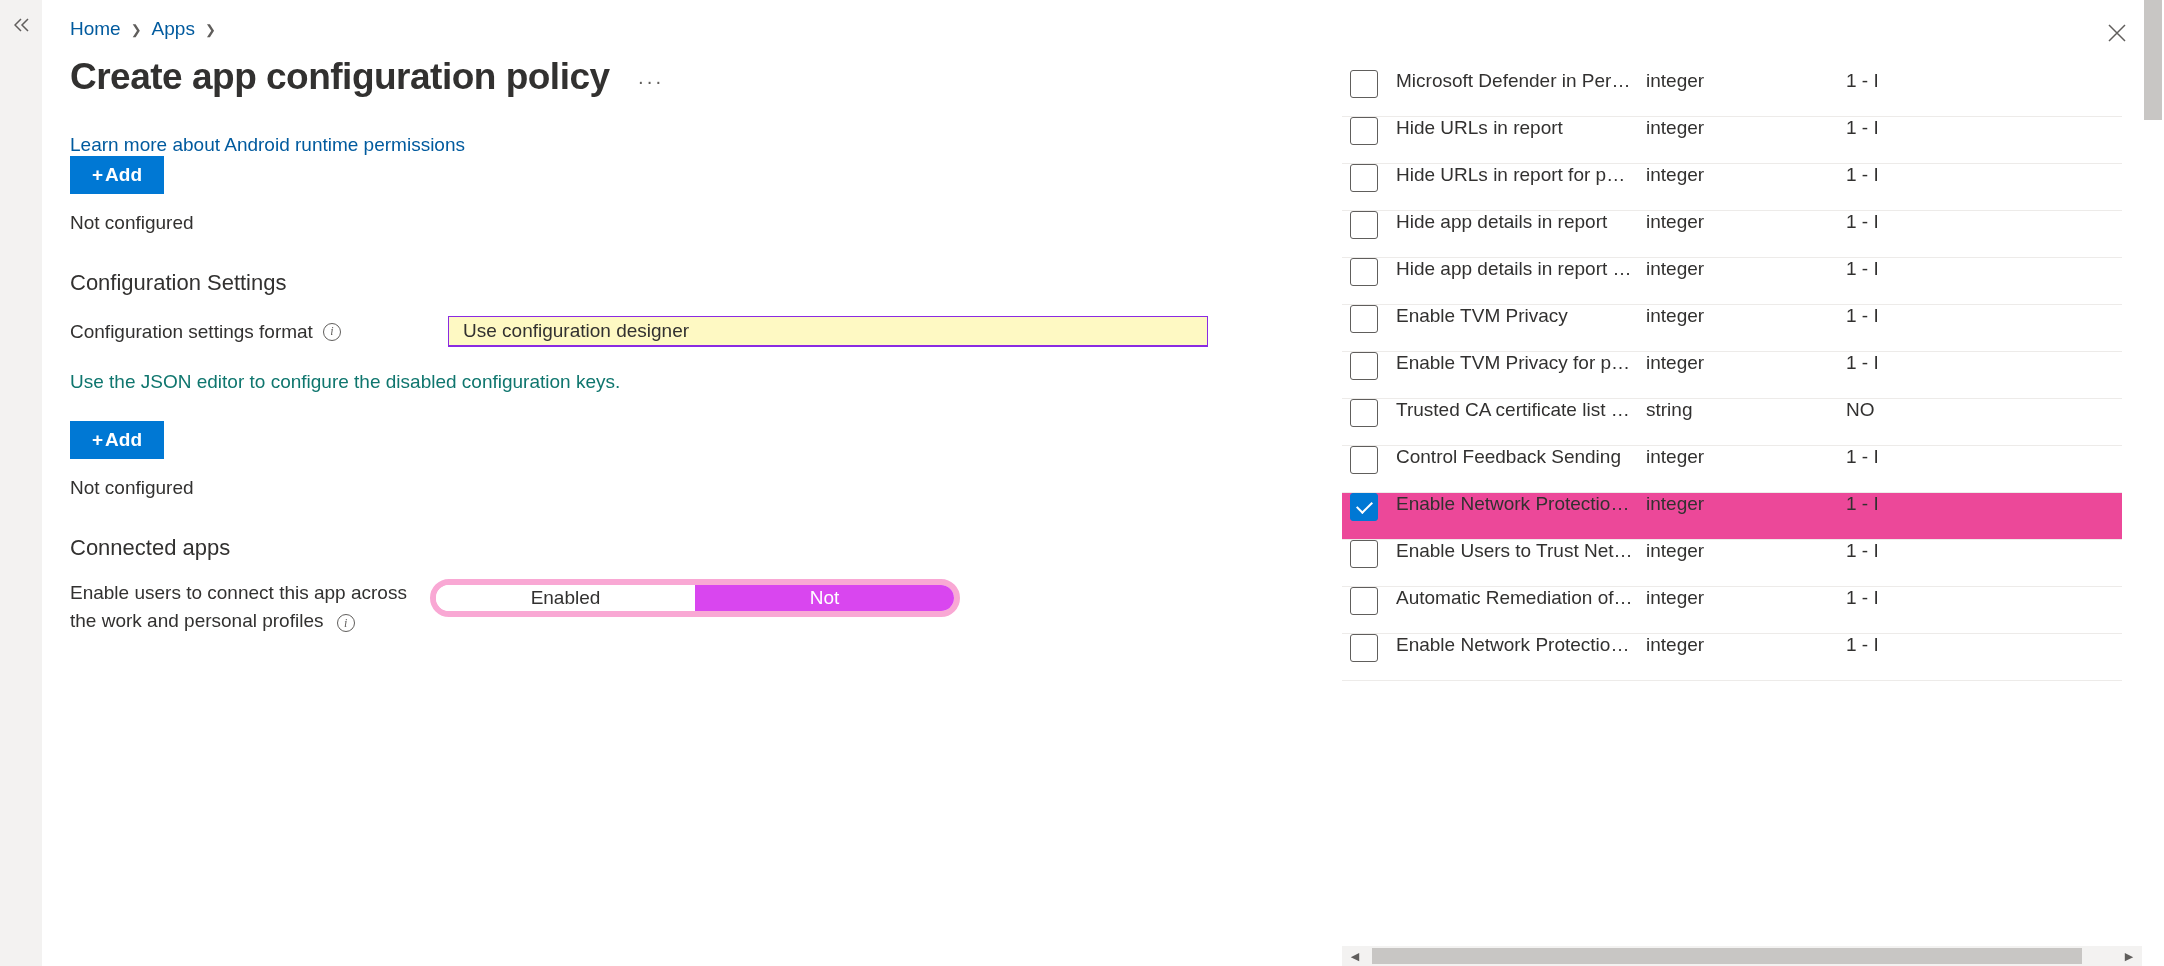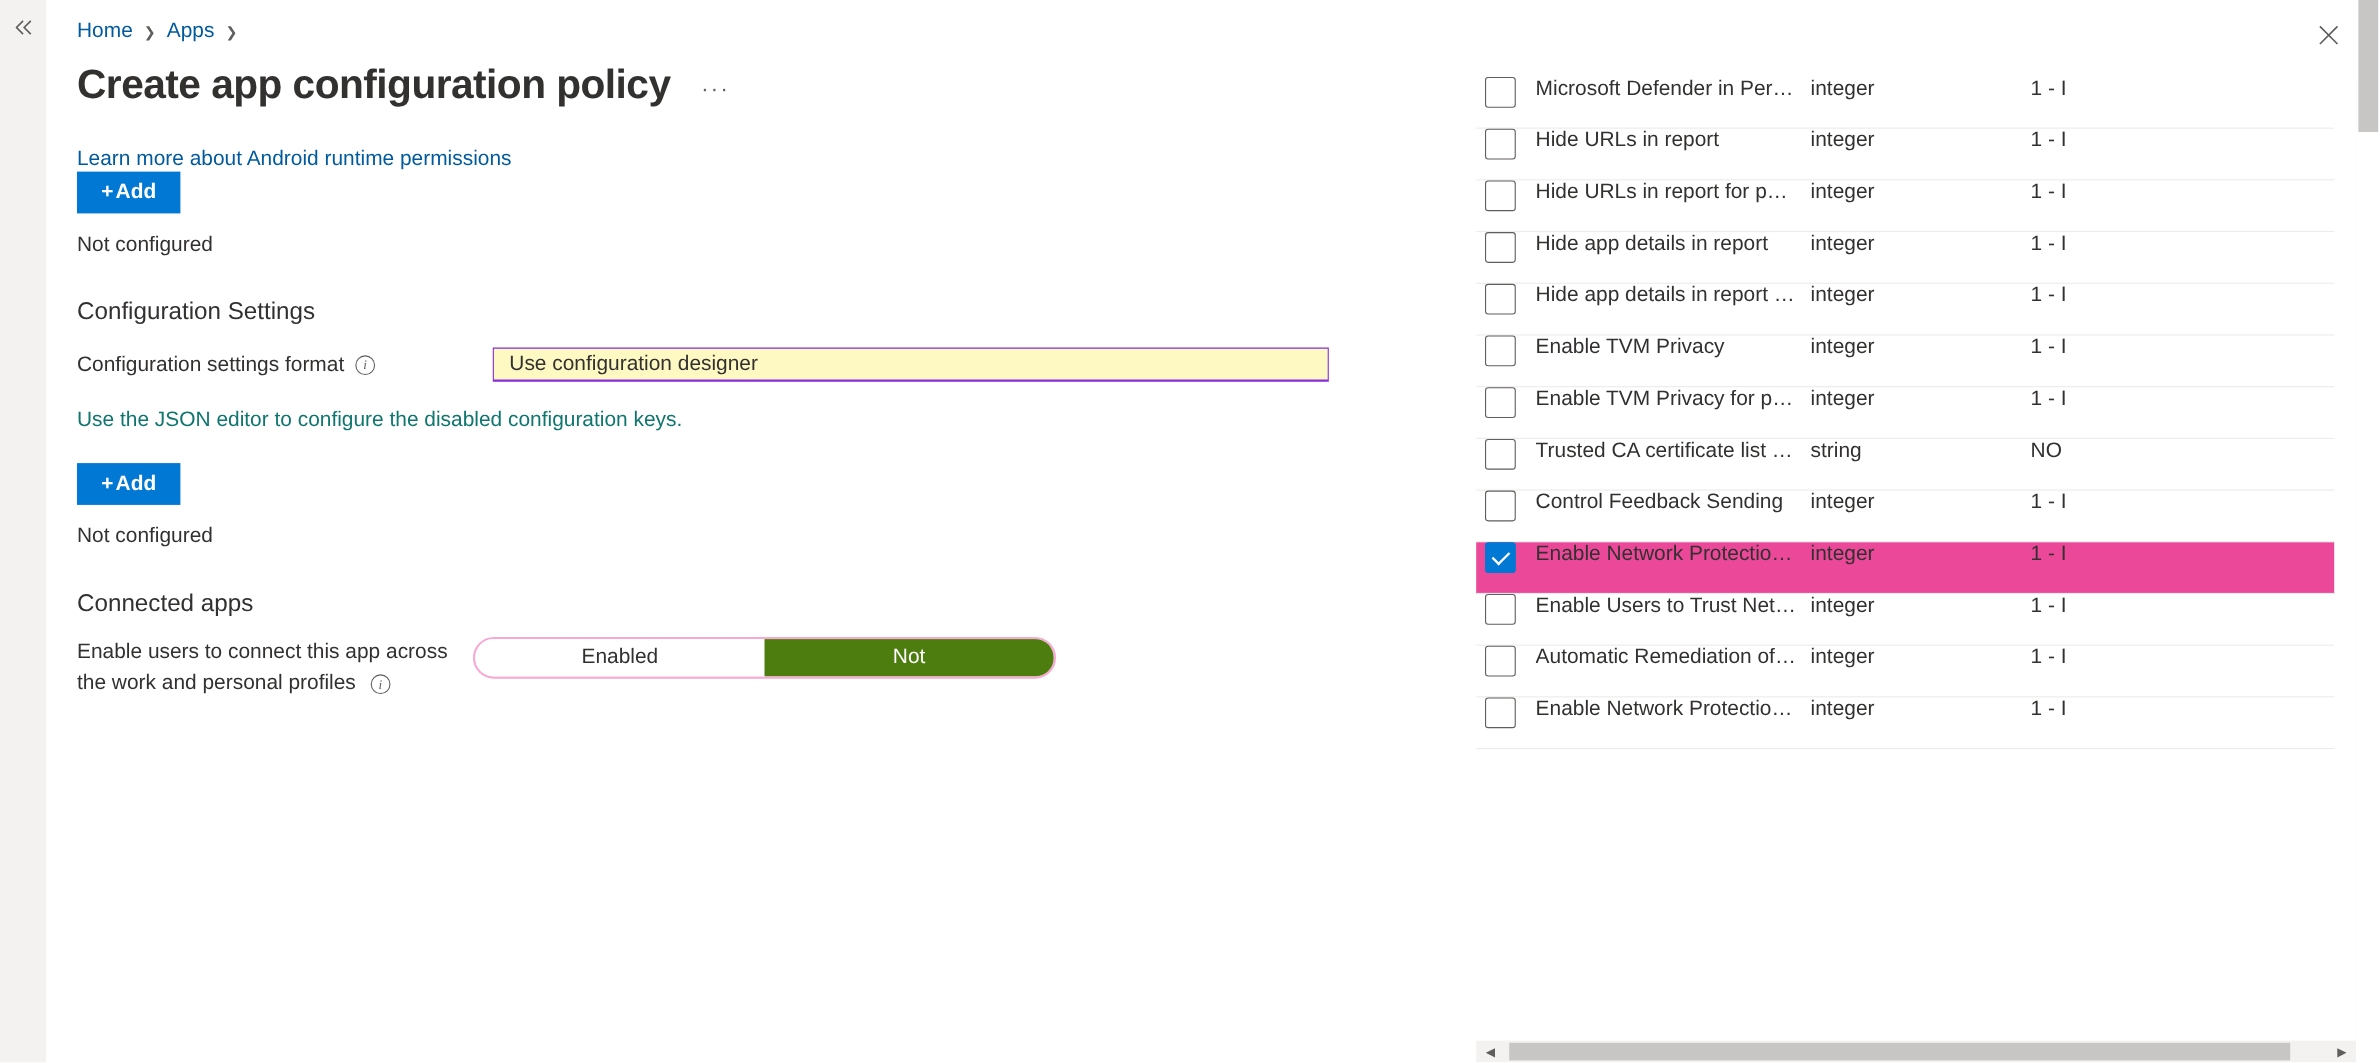--- a/index.html
+++ b/index.html
@@ -19,23 +19,23 @@
 .status{font-size:19px;color:#323130;margin:18px 0 36px 0}
 .sect-head{font-size:22px;color:#323130;margin-bottom:20px}
 .field-row{display:flex;align-items:center;gap:18px;margin-bottom:24px}
 .field-label{font-size:19px;color:#323130;display:flex;align-items:center;gap:10px;width:360px}
 .info-ic{width:18px;height:18px;border:1px solid #605e5c;border-radius:50%;display:inline-flex;align-items:center;justify-content:center;font-size:12px;color:#605e5c;font-style:italic;font-family:Georgia,serif}
 .select-like{border:1px solid #8a2be2;border-bottom:2px solid #8a2be2;padding:3px 14px;font-size:19px;color:#323130;background:#fef9c3;flex:1;max-width:760px;cursor:pointer}
 .hint{font-size:19px;color:#0f766e;margin-bottom:28px}
 .sect-head2{font-size:22px;color:#323130;margin:30px 0 18px 0}
 .conn-row{display:flex;align-items:flex-start;gap:0}
 .conn-label{font-size:19px;color:#323130;width:360px;line-height:1.45}
-.toggle-wrap{display:flex;border:2px solid #f9a8d4;border-radius:20px;overflow:hidden;height:38px;width:530px}
+.toggle-wrap{display:flex;border:6px solid #f9a8d4;border-radius:20px;overflow:hidden;height:38px;width:530px}
 .toggle-opt{flex:1;display:flex;align-items:center;justify-content:center;font-size:19px;cursor:pointer}
-.toggle-opt.sel{background:#4d7c0f;color:#fff}
+.toggle-opt.sel{background:#d946ef;color:#fff}
 .toggle-opt.unsel{background:#fff;color:#323130}
 
 .panel{position:absolute;right:0;top:0;bottom:0;width:830px;background:#fff;display:flex;flex-direction:column}
 .panel-close{position:absolute;top:14px;right:32px;cursor:pointer;font-size:24px;color:#605e5c;background:none;border:none;padding:6px}
 .panel-body{flex:1;margin-top:70px;overflow:hidden;position:relative;padding:0 42px 0 8px}
 .tbl{width:100%}
 .trow{display:flex;align-items:flex-start;height:47px;border-bottom:1px solid #edebe9;padding:0 4px}
 .trow.sel{background:#ec4899}
 .cb{width:28px;height:28px;border:1.5px solid #605e5c;border-radius:3px;flex:none;margin:0 18px 0 4px;display:flex;align-items:center;justify-content:center;cursor:pointer}
 .cb.on{background:#0078d4;border-color:#0078d4}

